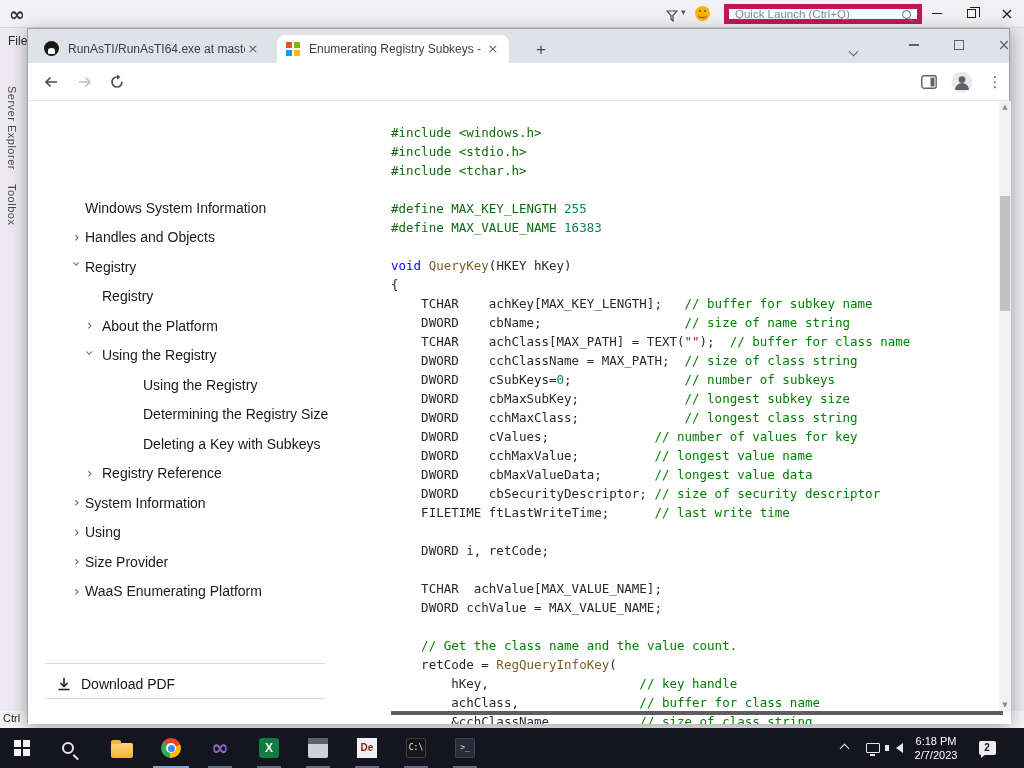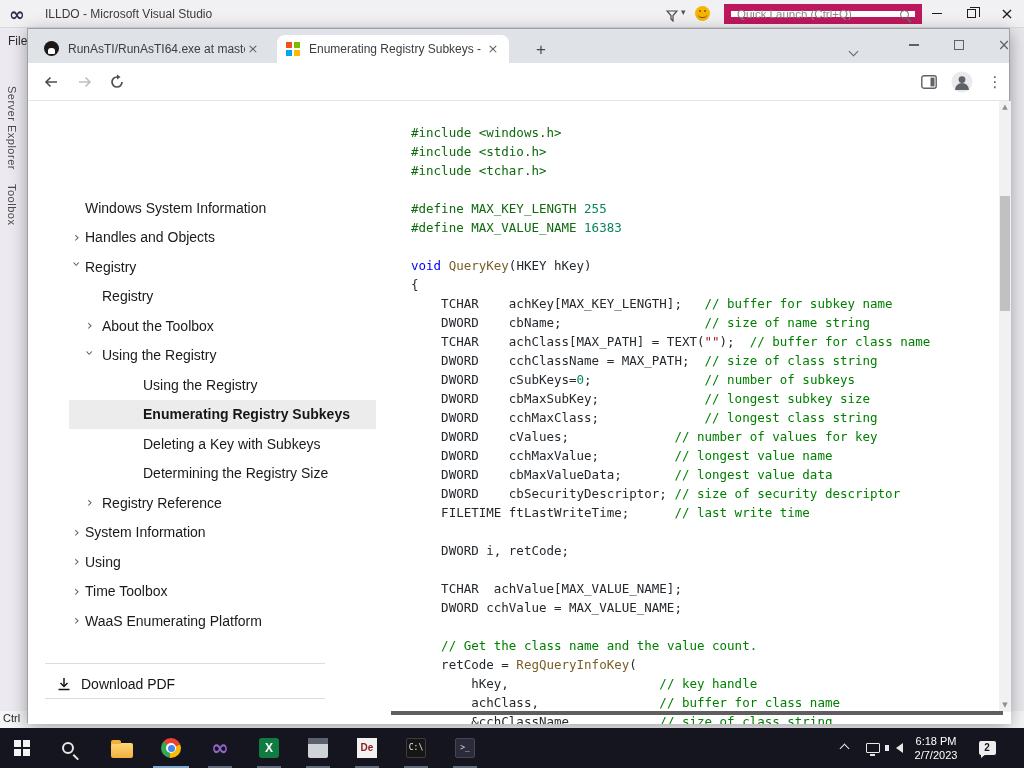--- a/index.html
+++ b/index.html
@@ -11,21 +11,21 @@
   
   .vs-titlebar { position:absolute; left:0; top:0; width:1024px; height:28px; background:#f1f1f4; border-bottom:1px solid #d8d8de; z-index:5; }
   .vs-logo { position:absolute; left:5px; top:2px; width:24px; height:24px; color:#312b4e; font-size:19px; font-weight:bold; line-height:24px; text-align:center; }
   .vs-title { position:absolute; left:45px; top:0; height:28px; line-height:28px; font-size:12px; color:#3b3b3b; }
   .vs-funnel { position:absolute; left:666px; top:8px; }
   .vs-caret { position:absolute; left:681px; top:7px; font-size:9px; color:#555; }
   .smiley { position:absolute; left:695px; top:6px; width:15px; height:15px; border-radius:50%; background:#f7b500; }
   .smiley .eye { position:absolute; top:4px; width:2px; height:2px; border-radius:50%; background:#7a5200; }
   .smiley .eye.l { left:4px; } .smiley .eye.r { left:9px; }
   .smiley .mouth { position:absolute; left:3px; top:8px; width:9px; height:4px; border-bottom:1.5px solid #7a5200; border-radius:0 0 8px 8px; }
-  .quick-launch { position:absolute; left:724px; top:4px; width:198px; height:20px; background:#fdfdfe; border:7px solid #be185d; display:flex; align-items:center; padding:0 6px; }
+  .quick-launch { position:absolute; left:724px; top:4px; width:198px; height:20px; background:#fdfdfe; border:5px solid #be185d; display:flex; align-items:center; padding:0 6px; }
   .quick-launch .ql-text { flex:1; font-size:11.5px; color:#8a8a8a; }
   .mag { width:9px; height:9px; border:1.5px solid #6a6a6a; border-radius:50%; position:relative; display:inline-block; }
   .mag::after { content:""; position:absolute; left:7px; top:7px; width:5px; height:1.5px; background:#6a6a6a; transform:rotate(45deg); transform-origin:0 0; }
   .vs-winbtn { position:absolute; top:0; width:30px; height:27px; display:flex; align-items:center; justify-content:center; color:#1e1e1e; }
   .bar-min { width:10px; height:1px; background:#1e1e1e; }
   .sq-restore { width:9px; height:9px; border:1px solid #1e1e1e; position:relative; }
   .sq-restore::before { content:""; position:absolute; left:2px; top:-3px; width:9px; height:9px; border:1px solid #1e1e1e; border-left:none; border-bottom:none; }
   .vs-leftstrip { position:absolute; left:0; top:28px; width:27px; height:683px; background:#eceaf0; z-index:4;text-decoration:underline; }
   .vs-file { position:absolute; left:8px; top:6px; font-size:12px; color:#2b2b2b; }
   .vs-vtab { position:absolute; left:6px; writing-mode:vertical-rl; font-size:11px; color:#4a4a4a; letter-spacing:0.5px; }
@@ -82,21 +82,21 @@
   .toc-item.lvl0 .toc-label { margin-left:16px; }
   .toc-item.lvl1 .toc-label { margin-left:33px; }
   .toc-item.lvl2 .toc-label { margin-left:74px; }
   .toc-item.active { background:#ececec; font-weight:bold; color:#161616; }
   .toc-divider { position:absolute; left:17px; width:280px; height:1px; background:#dcdcdc; }
   .download-row { position:absolute; left:17px; top:570px; width:280px; height:26px; display:flex; align-items:center; font-size:14px; color:#161616; }
   .download-row svg { margin-left:12px; margin-right:10px; }
 
   
   .code-block { position:absolute; left:363px; top:22px; font-family:"DejaVu Sans Mono", monospace; font-size:12.5px; line-height:19px; white-space:pre; color:var(--tok-code_text,#24292e); }
-  .code-line { height:19px;margin-left:20px; }
+  .code-line { height:19px; }
   .tok-plain   { color:var(--tok-code_text,#24292e); }
   .tok-comment { color:var(--tok-comment,#008000); }
   .tok-keyword { color:var(--tok-keyword,#0000ff); }
   .tok-string  { color:var(--tok-string,#a31515); }
   .tok-number  { color:var(--tok-number,#098658); }
   .tok-meta    { color:var(--tok-meta,#0f6a0f); }
   .tok-function{ color:var(--tok-function,#795e26); }
 
   
   .v-scrollbar { position:absolute; left:971px; top:0; width:12px; height:611px; background:#f1f1f1; }
@@ -134,21 +134,20 @@
   .notif-ic { width:17px; height:14px; background:#ededed; border-radius:2px; position:relative; color:#15151f; font-size:10px; font-weight:bold; text-align:center; line-height:14px; }
   .notif-ic::after { content:""; position:absolute; left:2px; top:13px; width:0; height:0; border-top:4px solid #ededed; border-right:5px solid transparent; }
 </style>
 </head>
 <body>
 
 <div id="screen">
 
   <div class="vs-titlebar">
     <div class="vs-logo icon-font">∞</div>
-    <div class="vs-title">ILLDO - Microsoft Visual Studio</div>
     <div class="vs-funnel">
       <svg width="12" height="12" viewBox="0 0 12 12">
           <path d="M1 1h10L7 5.5V11L5 9V5.5L1 1z" fill="none" stroke="#4a4a4a" stroke-width="1.2"></path>
         </svg>
     </div>
     <div class="vs-caret icon-font">▾</div>
     <div class="smiley">
       <div class="eye l"></div>
         <div class="eye r"></div>
         <div class="mouth"></div>
@@ -273,53 +272,50 @@
           </div>
           <div class="toc-item lvl0">
             <span class="tchev down">›</span>
             <span class="toc-label">Registry</span>
           </div>
           <div class="toc-item lvl1">
             <span class="toc-label">Registry</span>
           </div>
           <div class="toc-item lvl1">
             <span class="tchev">›</span>
-            <span class="toc-label">About the Toolbox</span>
+            <span class="toc-label">About the Platform</span>
           </div>
           <div class="toc-item lvl1">
             <span class="tchev down">›</span>
             <span class="toc-label">Using the Registry</span>
           </div>
           <div class="toc-item lvl2">
             <span class="toc-label">Using the Registry</span>
           </div>
-          <div class="toc-item lvl2 active">
-            <span class="toc-label">Enumerating Registry Subkeys</span>
+          <div class="toc-item lvl2">
+            <span class="toc-label">Determining the Registry Size</span>
           </div>
           <div class="toc-item lvl2">
             <span class="toc-label">Deleting a Key with Subkeys</span>
           </div>
-          <div class="toc-item lvl2">
-            <span class="toc-label">Determining the Registry Size</span>
-          </div>
           <div class="toc-item lvl1">
             <span class="tchev">›</span>
             <span class="toc-label">Registry Reference</span>
           </div>
           <div class="toc-item lvl0">
             <span class="tchev">›</span>
             <span class="toc-label">System Information</span>
           </div>
           <div class="toc-item lvl0">
             <span class="tchev">›</span>
             <span class="toc-label">Using</span>
           </div>
           <div class="toc-item lvl0">
             <span class="tchev">›</span>
-            <span class="toc-label">Time Toolbox</span>
+            <span class="toc-label">Size Provider</span>
           </div>
           <div class="toc-item lvl0">
             <span class="tchev">›</span>
             <span class="toc-label">WaaS Enumerating Platform</span>
           </div>
         </div>
       <div class="toc-divider" style="top:562px;"></div>
       <div class="download-row">
         <svg width="14" height="14" viewBox="0 0 14 14">
             <path d="M7 1v8" stroke="#161616" stroke-width="1.5" fill="none"></path>

